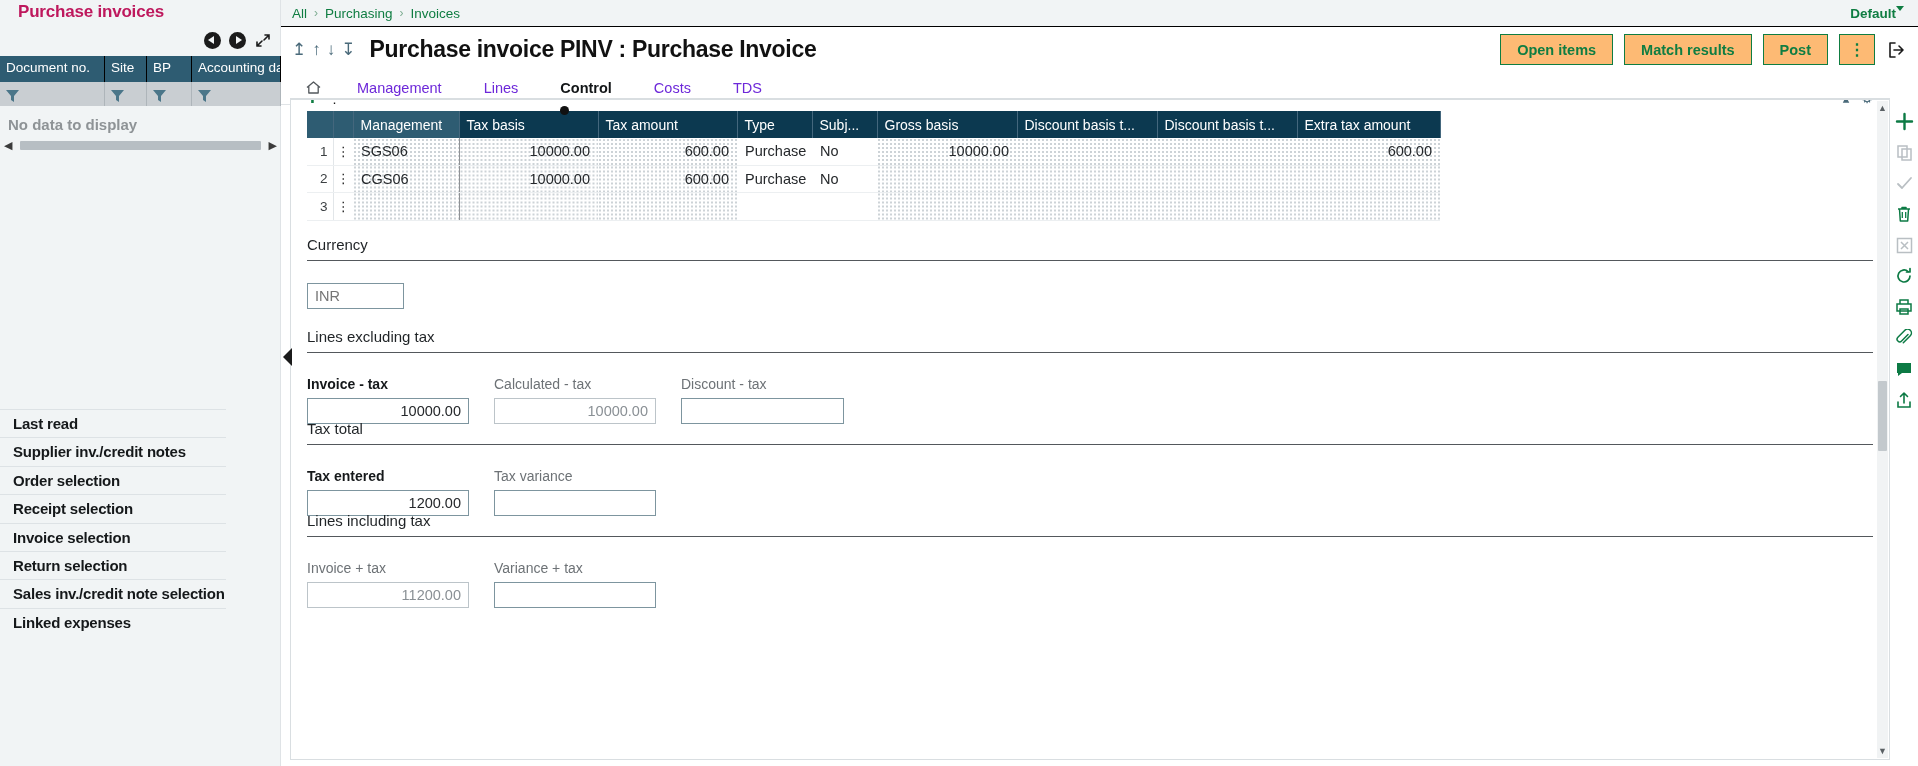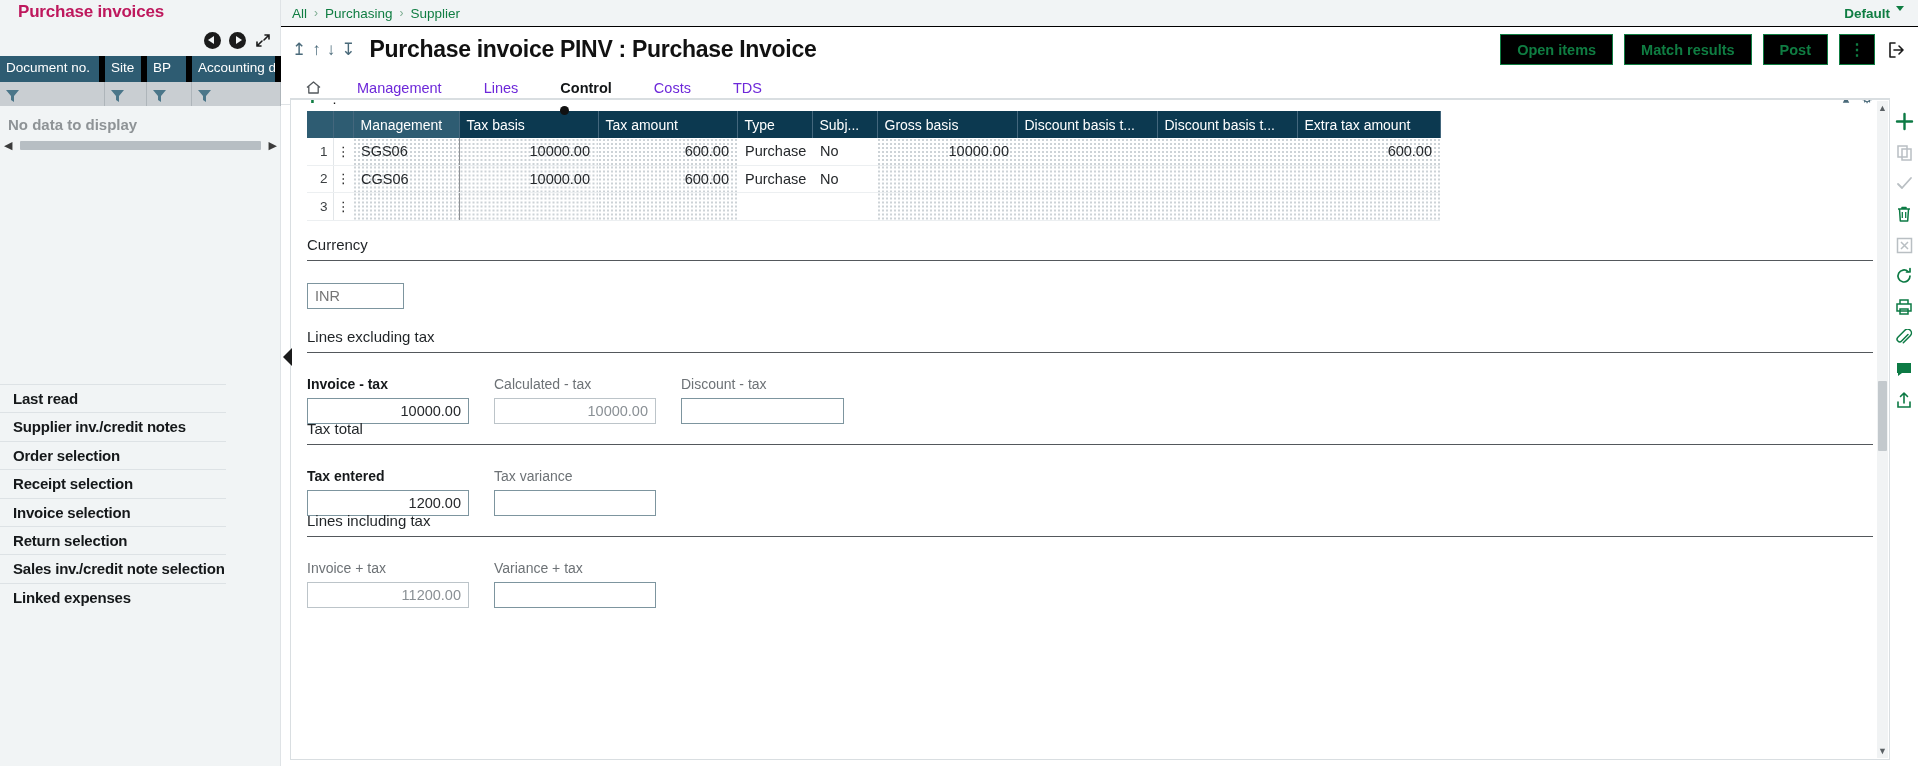--- a/index.html
+++ b/index.html
@@ -40,40 +40,40 @@
     border-bottom: 4.5px solid transparent;
   }
   .circ-prev::after { left: 4px; border-right: 6px solid #f1f4f5; }
   .circ-next::after { left: 7px; border-left: 6px solid #f1f4f5; }
   .expand-ico { width: 18px; height: 18px; cursor: pointer; color:#1b1b1b; }
 
   .lp-table { position: absolute; top: 56px; left: 0; width: 281px; }
   .lp-head { display: flex; height: 26px; background: #2e5c72; }
   .lp-head div {
     color: #ffffff; font-size: 13.5px; padding: 4px 0 0 6px;
-    border-right: 6px solid #000000; white-space: nowrap; overflow: hidden;
+    border-right: 1px solid #000000; white-space: nowrap; overflow: hidden;
   }
   .lp-filt { display: flex; height: 24px; background: #c9ced2; }
   .lp-filt div {
     border-right: 1px solid #aeb5ba; position: relative;
   }
   .funnel { position:absolute; left:6px; top:6px; }
   .lp-nodata {
     padding: 10px 0 0 8px; font-size: 15px; font-weight: bold; color: #8e9396;
   }
   .lp-scroll {
     position: absolute; top: 138px; left: 0; width: 281px; height: 14px;
     display: flex; align-items: center;
   }
   .lp-scroll .arr { font-size: 11px; color: #3b3b3b; padding: 0 4px; cursor: pointer; }
   .lp-scroll .bar {
     flex: 1; height: 9px; background: #b7bec3; border-radius: 1px;
     margin: 0 4px;
   }
-  .lp-list { position: absolute; top: 384px; left: 0; width: 226px; }
+  .lp-list { position: absolute; top: 409px; left: 0; width: 226px; }
   .lp-item {
     height: 28.4px; line-height: 28.4px;
     font-size: 15px; font-weight: bold; color: #15181a;
     padding-left: 13px; border-top: 1px solid #dde2e5;
     cursor: pointer; letter-spacing: -0.2px;
   }
 
   
   .splitter-handle {
     position: absolute; left: 283px; top: 348px;
@@ -97,37 +97,37 @@
   .main {
     position: relative; flex: 1; height: 766px; background: #ffffff;
     display: flex; flex-direction: column;
   }
   .breadcrumb-bar {
     height: 27px; background: #f1f4f5; display: flex; align-items: center;
     padding-left: 11px; font-size: 13.5px; border-bottom: 1px solid #000000;
   }
   .bc { color: #0f7d42; cursor: pointer; }
   .bc-sep { color: #7fae93; margin: 0 7px; font-size: 12px; }
-  .bc-right { margin-left: auto; margin-right: 14px; display: flex; align-items: flex-start; gap: 6px; }
+  .bc-right { margin-left: auto; margin-right: 14px; display: flex; align-items: flex-start; }
   .bc-default { color: #0f7d42; font-size: 13.5px; font-weight: bold; cursor: pointer; }
   .caret-dn {
     width: 0; height: 0; border-left: 4px solid transparent;
     border-right: 4px solid transparent; border-top: 5px solid #0f7d42; cursor: pointer;
   }
 
   .title-row {
     height: 45px; display: flex; align-items: center; padding-left: 11px;
     background: #ffffff;
   }
   .nav-arrows { display: flex; align-items: center; gap: 6px; margin-right: 14px; }
   .nav-arrows span { color: #4a6a7a; font-size: 17px; cursor: pointer; line-height: 1; }
   .page-title { font-size: 23px; font-weight: bold; color: #111; letter-spacing: -0.3px; }
   .title-actions { margin-left: auto; display: flex; align-items: center; gap: 11px; padding-right: 12px; }
   .gbtn {
-    border: 1px solid #0f7d42; color: #0f7d42; background: #000000;
+    border: 1px solid #0f7d42; color: #0f7d42; background: #fdba74;
     font-size: 14.5px; font-weight: bold; height: 31px; padding: 0 16px;
     cursor: pointer; font-family: "Liberation Sans", sans-serif;
   }
   .gbtn.kebab { padding: 0 9px; font-size: 16px; letter-spacing: 0; }
   .exit-ico { color: #1b1b1b; cursor: pointer; display:flex; align-items:center; }
 
   .tab-bar {
     height: 33px; display: flex; align-items: center; gap: 0;
     padding-left: 12px; border-bottom: 1px solid #e0e4e7; background: #fff;
   }
@@ -310,21 +310,21 @@
   <div class="dotted-rail"></div>
   <div class="rail-thumb"></div>
 
   <div class="main">
 
     <div class="breadcrumb-bar">
       <span class="bc">All</span>
       <span class="bc-sep">›</span>
       <span class="bc">Purchasing</span>
       <span class="bc-sep">›</span>
-      <span class="bc">Supplier</span>
+      <span class="bc">Invoices</span>
       <span class="bc-right">
         <span class="bc-default">Default</span>
         <span class="caret-dn"></span>
       </span>
     </div>
 
     <div class="title-row">
       <span class="nav-arrows">
         <span>↥</span>
         <span>↑</span>

